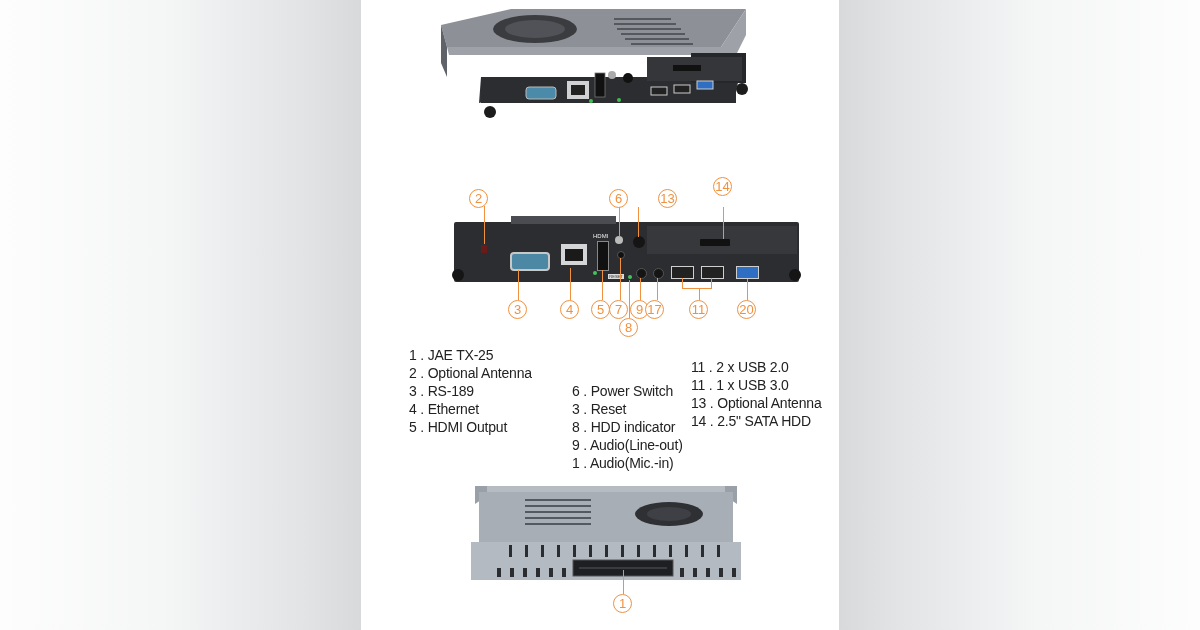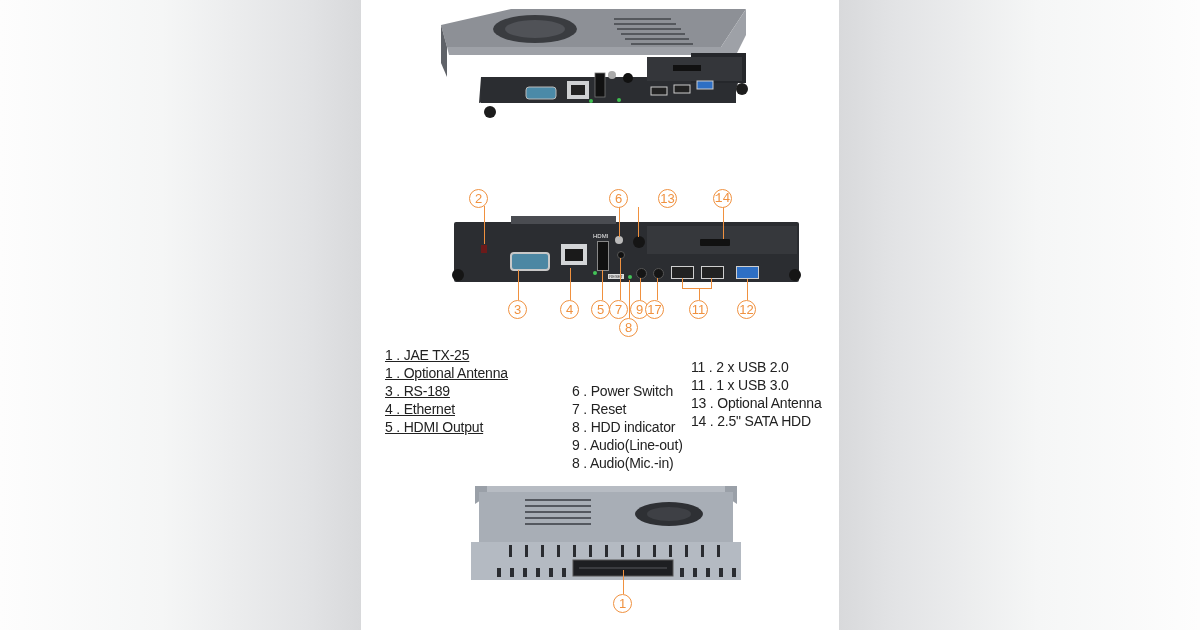--- a/index.html
+++ b/index.html
@@ -111,38 +111,38 @@
   <div class="leader" style="left:277px;top:207px;height:30px;"></div>
   <div class="callout" style="left:267px;top:189px;margin-left:30px;">13</div>
 
   <div class="leader" style="left:321px;top:278px;height:10px;"></div>
   <div class="leader" style="left:350px;top:278px;height:10px;"></div>
   <div class="hleader" style="left:321px;top:288px;width:30px;"></div>
   <div class="leader" style="left:338px;top:288px;height:12px;"></div>
   <div class="callout" style="left:328px;top:300px;">11</div>
 
   <div class="leader" style="left:386px;top:279px;height:21px;"></div>
-  <div class="callout" style="left:376px;top:300px;">12</div>
+  <div class="callout" style="left:376px;top:300px;">20</div>
 
   <div class="leader" style="left:362px;top:207px;height:32px;"></div>
-  <div class="callout" style="left:352px;top:189px;font-family:Liberation Mono, monospace;">14</div>
+  <div class="callout" style="left:352px;top:177px;">14</div>
 
-  <div class="legend" style="left:24px;top:346px;text-decoration:underline;">
+  <div class="legend" style="left:48px;top:346px;">
     <div>1 . JAE TX-25</div>
-    <div>1 . Optional Antenna</div>
+    <div>2 . Optional Antenna</div>
     <div>3 . RS-189</div>
     <div>4 . Ethernet</div>
     <div>5 . HDMI Output</div>
   </div>
   <div class="legend" style="left:211px;top:346px;margin-top:36px;">
     <div>6 . Power Switch</div>
-    <div>7 . Reset</div>
+    <div>3 . Reset</div>
     <div>8 . HDD indicator</div>
     <div>9 . Audio(Line-out)</div>
-    <div>8 . Audio(Mic.-in)</div>
+    <div>1 . Audio(Mic.-in)</div>
   </div>
   <div class="legend" style="left:330px;top:358px;">
     <div>11 . 2 x USB 2.0</div>
     <div>11 . 1 x USB 3.0</div>
     <div>13 . Optional Antenna</div>
     <div>14 . 2.5" SATA HDD</div>
   </div>
 
   <svg class="abs" style="left:100px;top:482px" width="290" height="100">
     <rect x="14" y="4" width="262" height="10" fill="#b7bcc3"></rect>

